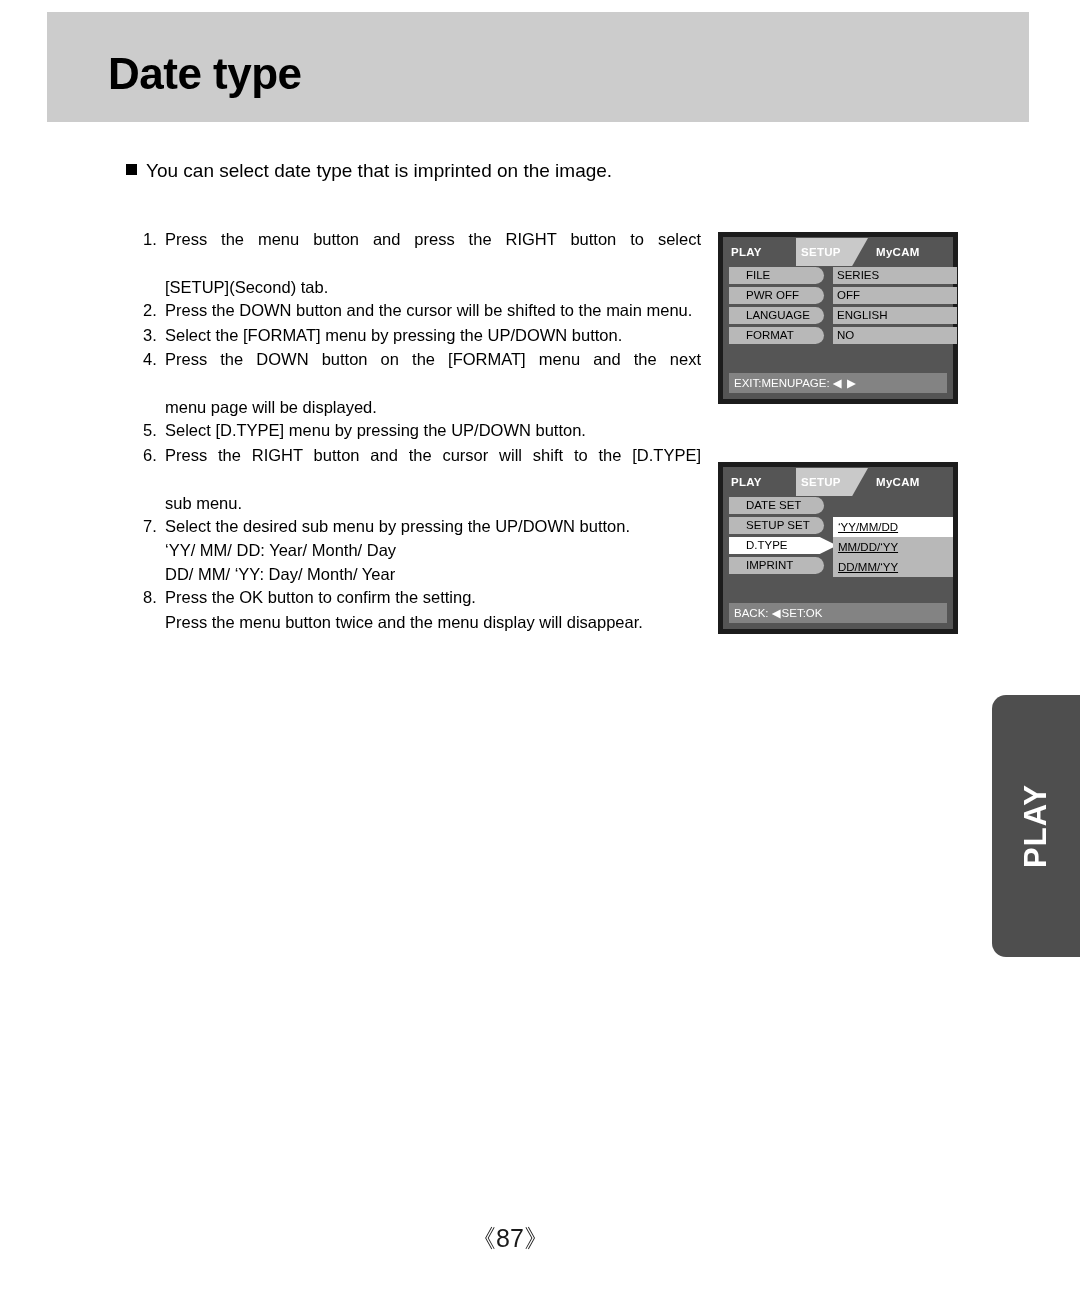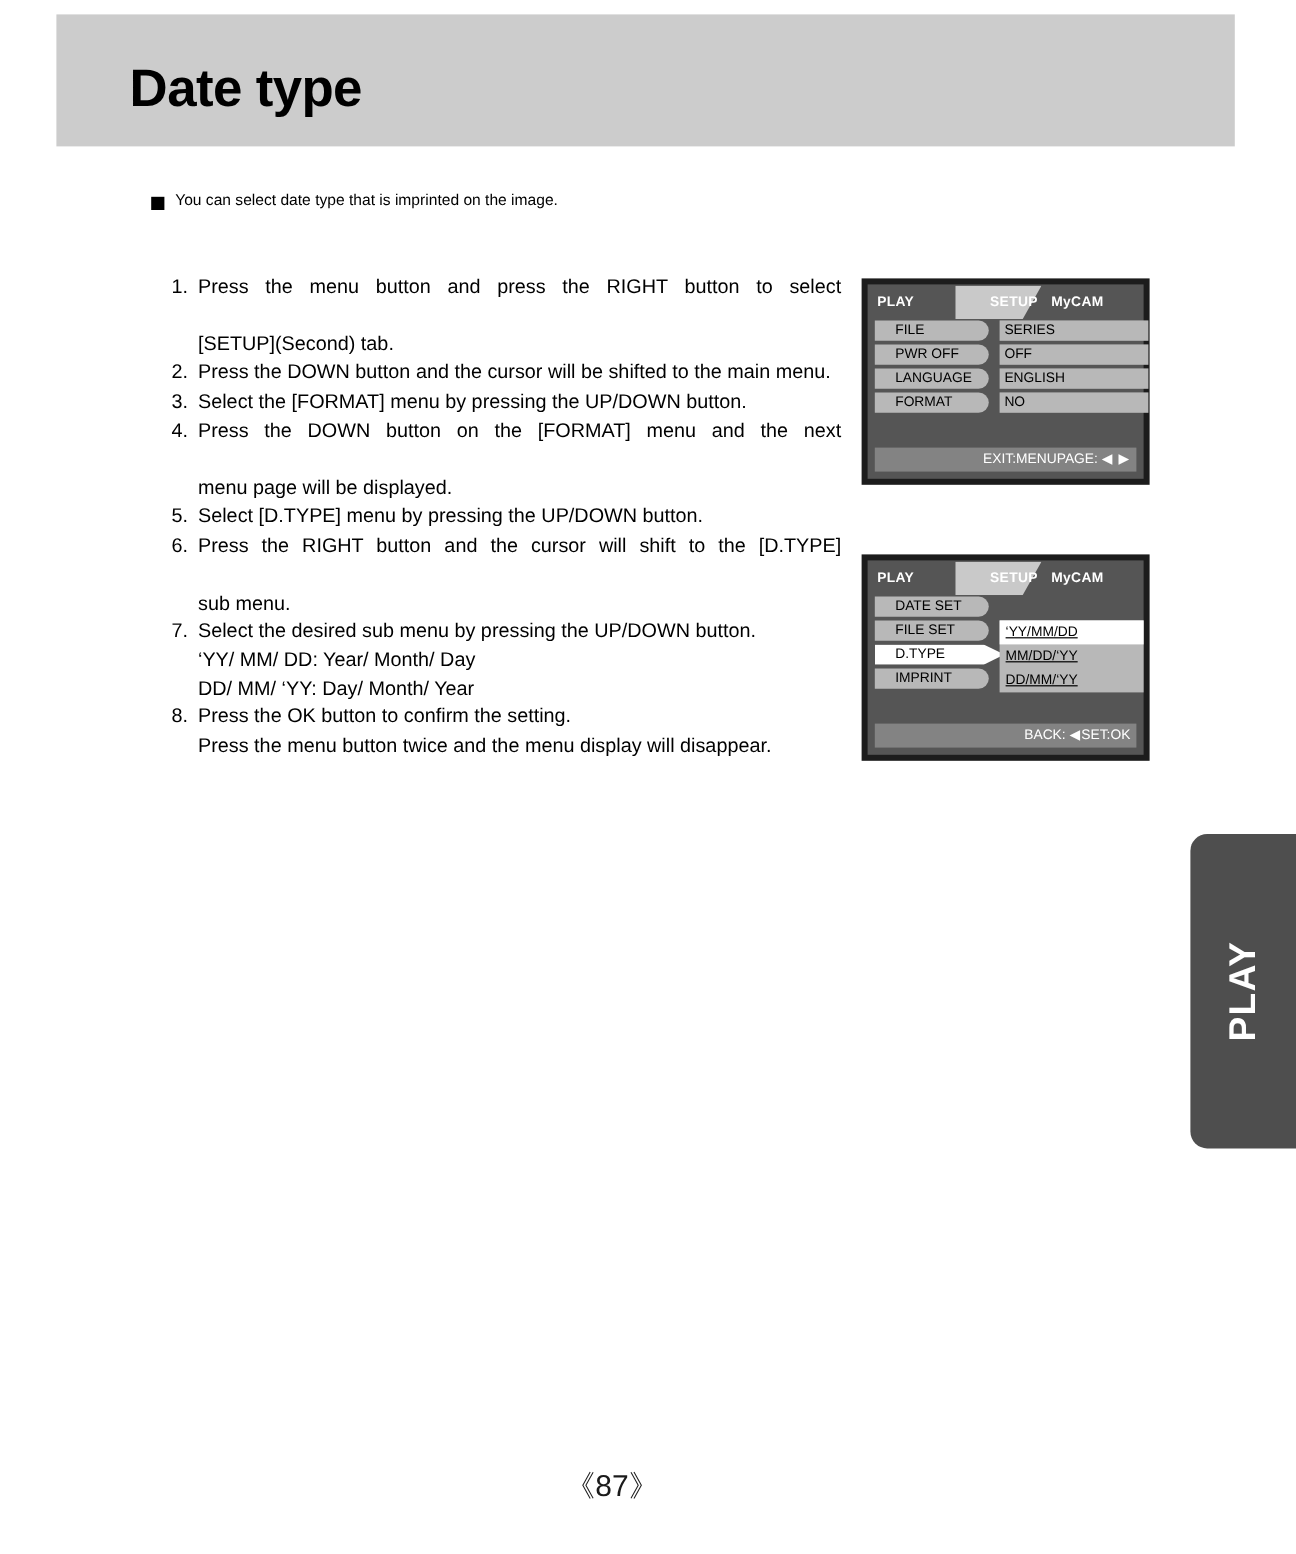--- a/index.html
+++ b/index.html
@@ -38,21 +38,21 @@
     letter-spacing: -0.5px;
     line-height: 1;
   }
 
   
   .intro-line {
     position: absolute;
     left: 126px;
     top: 159px;
     width: 600px;
-    font-size: 13px;
+    font-size: 19px;
     color: #000;
     line-height: 1.25;
     display: flex;
     align-items: flex-start;
     gap: 9px;
   }
   .bullet-square {
     display: inline-block;
     width: 11px;
     height: 11px;
@@ -142,21 +142,20 @@
   }
   .tab-setup-label {
     position: absolute;
     left: 78px;
     top: 5px;
     font-size: 11.5px;
     font-weight: bold;
     color: #ffffff;
     letter-spacing: 0.3px;
     line-height: 20px;
-    margin-left: 24px;
   }
 
   .rows {
     position: relative;
     padding: 0 6px;
   }
   .row {
     position: relative;
     height: 17px;
     margin-bottom: 3px;
@@ -219,21 +218,21 @@
     left: 6px;
     right: 6px;
     bottom: 6px;
     height: 18px;
     background: #838383;
     color: #ffffff;
     font-size: 11.5px;
     line-height: 18px;
     padding: 10px 5px;
     display: flex;
-    justify-content: flex-end;
+    justify-content: flex-start;
     align-items: center;
     white-space: nowrap;
   }
   .lcd-bottom .arrows { letter-spacing: 1px; }
 
   
   .side-tab {
     position: absolute;
     left: 992px;
     top: 695px;
@@ -383,21 +382,21 @@
         <div class="tab-setup-wrap"></div>
         <div class="tab-setup-label">SETUP</div>
         <div class="tab tab-mycam">MyCAM</div>
       </div>
 
       <div class="rows">
         <div class="row">
           <div class="pill">DATE SET</div>
         </div>
         <div class="row">
-          <div class="pill">FILE SET</div>
+          <div class="pill">SETUP SET</div>
         </div>
         <div class="row">
           <div class="pill selected-arrow">D.TYPE</div>
         </div>
         <div class="row">
           <div class="pill">IMPRINT</div>
         </div>
 
         <div class="submenu" style="top:20px">
           <div class="sub-item highlight">‘YY/MM/DD</div>

